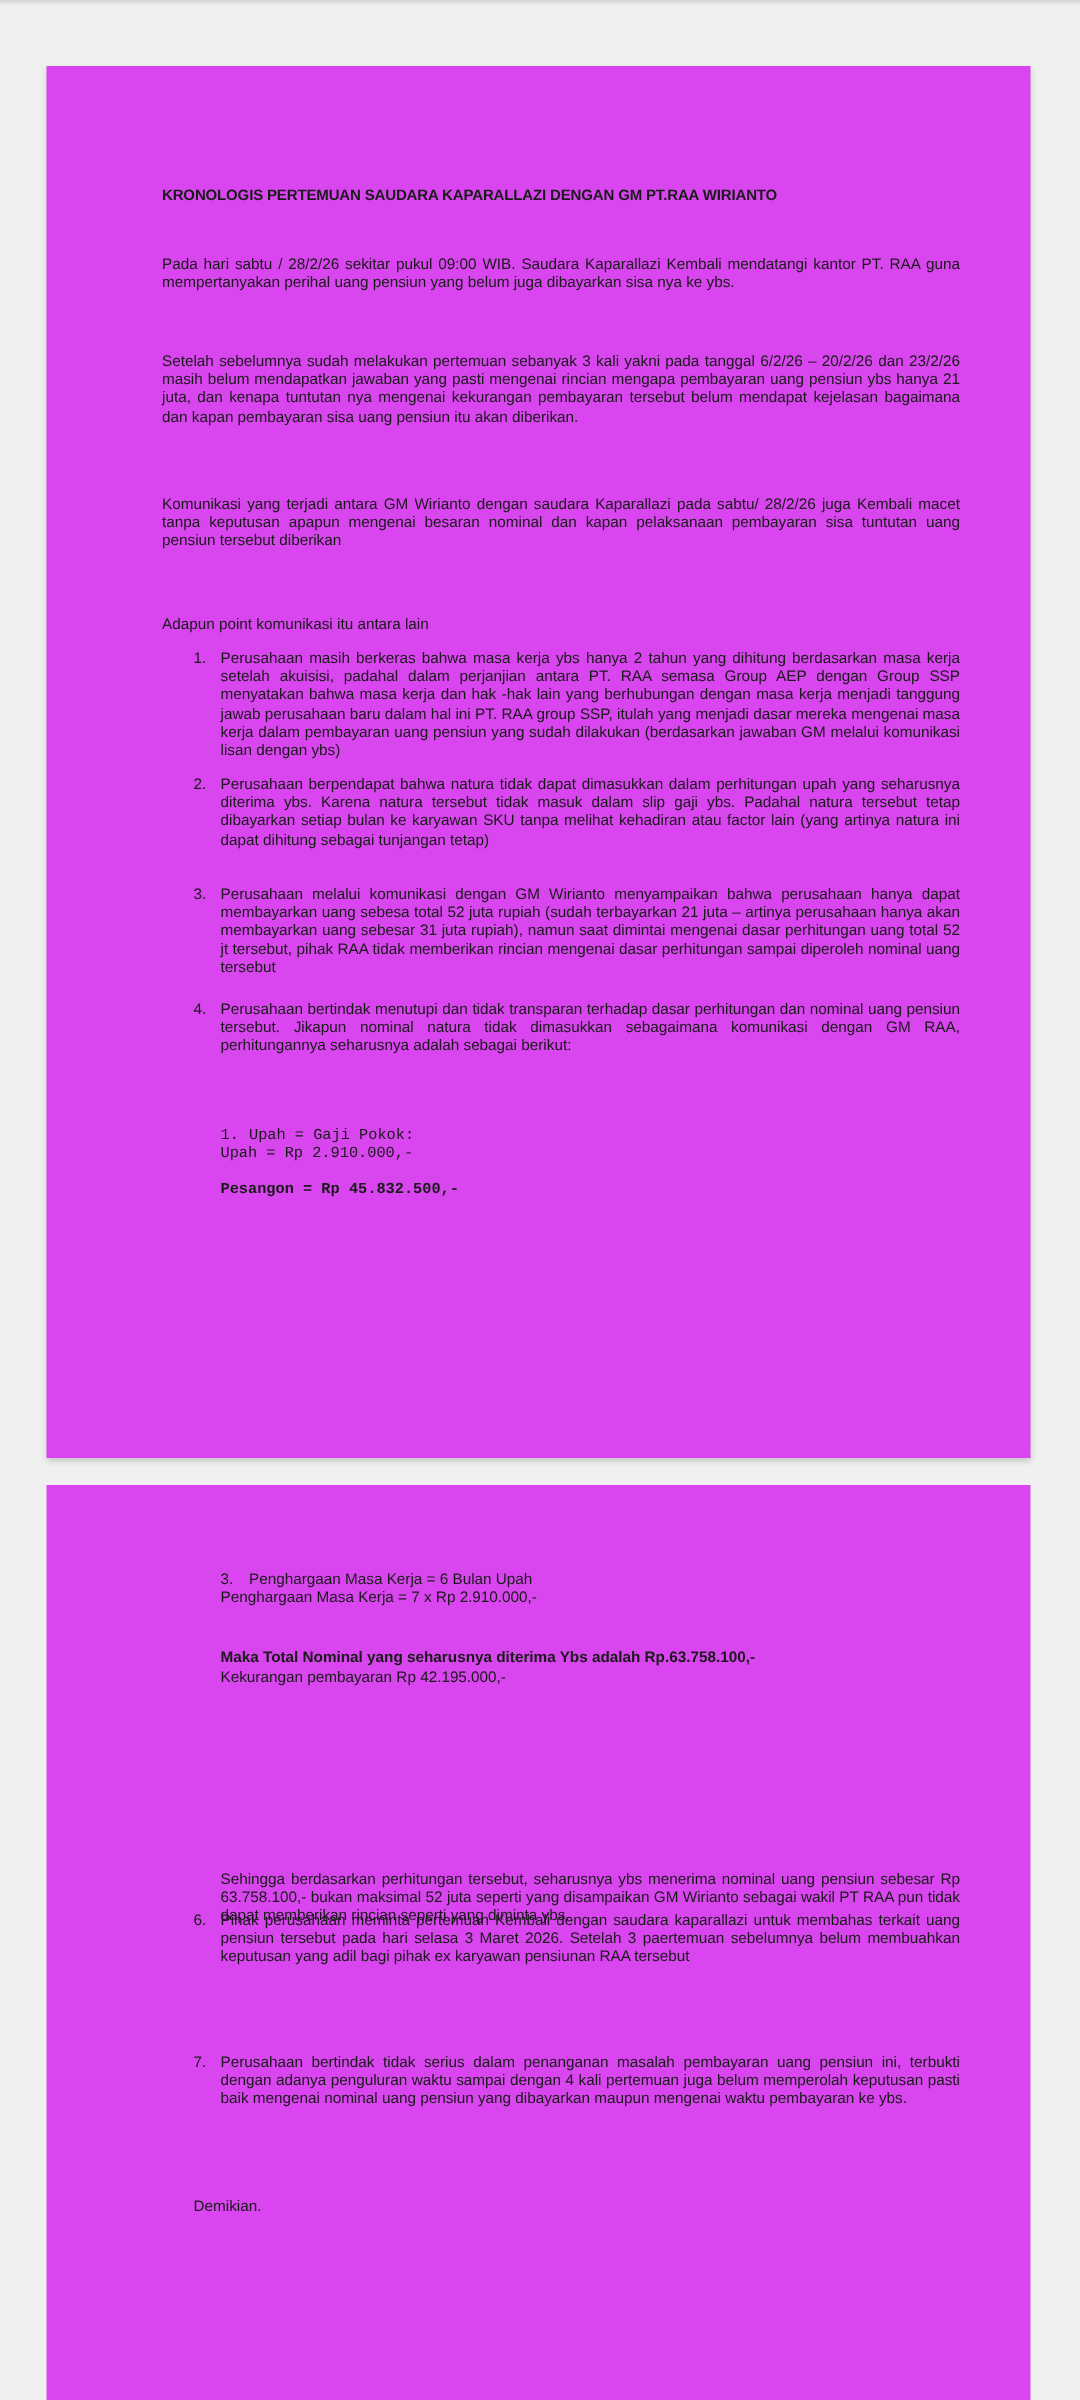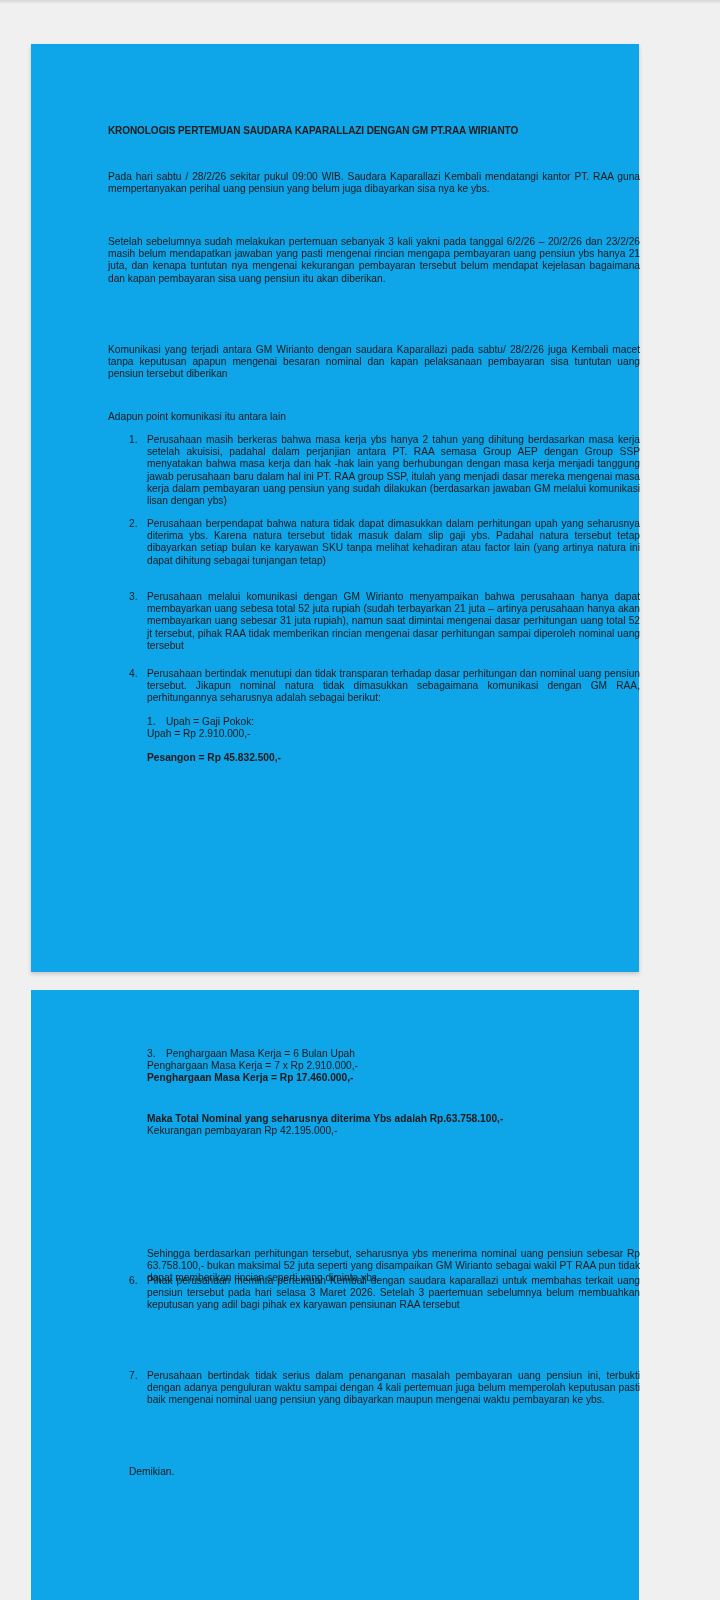--- a/index.html
+++ b/index.html
@@ -5,21 +5,21 @@
   html, body { margin: 0; padding: 0; }
   body {
     width: 720px; height: 1600px; overflow: hidden;
     background: #f0f0f0;
     font-family: "Liberation Sans", sans-serif;
     color: #1a1a1a;
     position: relative;
   }
   .topbar { position: absolute; left: 0; top: 0; width: 720px; height: 4px;
     background: linear-gradient(#d6d6d6, #f0f0f0); }
-  .page { position: absolute; left: 31px; width: 608px; background: #0ea5e9; }
+  .page { position: absolute; left: 31px; width: 656px; background: #d946ef; }
   #page1 { top: 44px; height: 928px; box-shadow: 0 2px 4px rgba(0,0,0,0.18); }
   #page2 { top: 990px; height: 620px; }
   .abs { position: absolute; }
   .p { font-size: 10.2px; line-height: 12.2px; text-align: justify; margin: 0; }
   .para { left: 77px; width: 532px; }
   .title { left: 77px; top: 81px; font-size: 10px; font-weight: bold; letter-spacing: -0.1px; }
   .li { left: 98px; width: 511px; }
   .li .num { position: absolute; left: 0; top: 0; width: 18px; }
   .li .txt { position: absolute; left: 18px; width: 493px; }
   .calc { left: 116px; width: 493px; font-size: 10.2px; line-height: 12.2px; }
@@ -31,53 +31,52 @@
 </head>
 <body>
 
 <div class="topbar"></div>
 
 <div class="page" id="page1">
   <div class="abs title">KRONOLOGIS PERTEMUAN SAUDARA KAPARALLAZI DENGAN GM PT.RAA WIRIANTO</div>
 
   <p class="abs p para" style="top:127px;">Pada hari sabtu / 28/2/26 sekitar pukul 09:00 WIB. Saudara Kaparallazi Kembali mendatangi kantor PT. RAA guna mempertanyakan perihal uang pensiun yang belum juga dibayarkan sisa nya ke ybs.</p>
   <p class="abs p para" style="top:192px;">Setelah sebelumnya sudah melakukan pertemuan sebanyak 3 kali yakni pada tanggal 6/2/26 – 20/2/26 dan 23/2/26 masih belum mendapatkan jawaban yang pasti mengenai rincian mengapa pembayaran uang pensiun ybs hanya 21 juta, dan kenapa tuntutan nya mengenai kekurangan pembayaran tersebut belum mendapat kejelasan bagaimana dan kapan pembayaran sisa uang pensiun itu akan diberikan.</p>
-  <p class="abs p para" style="top:300px;">Komunikasi yang terjadi antara GM Wirianto dengan saudara Kaparallazi pada sabtu/ 28/2/26  juga Kembali macet tanpa keputusan apapun mengenai besaran nominal dan kapan pelaksanaan pembayaran sisa tuntutan uang pensiun tersebut diberikan</p>
+  <p class="abs p para" style="top:287px;">Komunikasi yang terjadi antara GM Wirianto dengan saudara Kaparallazi pada sabtu/ 28/2/26  juga Kembali macet tanpa keputusan apapun mengenai besaran nominal dan kapan pelaksanaan pembayaran sisa tuntutan uang pensiun tersebut diberikan</p>
   <p class="abs p para" style="top:367px;">Adapun point komunikasi itu antara lain</p>
 
   <div class="abs li" style="top:390px;">
     <span class="p num">1.</span>
     <p class="p txt">Perusahaan masih berkeras bahwa masa kerja ybs hanya 2 tahun yang dihitung berdasarkan masa kerja setelah akuisisi, padahal dalam perjanjian antara PT. RAA semasa  Group AEP dengan Group SSP menyatakan bahwa masa kerja dan hak -hak lain yang berhubungan dengan masa kerja menjadi tanggung jawab perusahaan baru dalam hal ini PT. RAA group SSP, itulah yang menjadi dasar mereka mengenai masa kerja dalam pembayaran uang pensiun yang sudah dilakukan (berdasarkan jawaban GM melalui komunikasi lisan dengan ybs)</p>
   </div>
   <div class="abs li" style="top:474px;">
     <span class="p num">2.</span>
     <p class="p txt">Perusahaan berpendapat bahwa natura tidak dapat dimasukkan dalam perhitungan upah yang seharusnya diterima ybs. Karena natura tersebut tidak masuk dalam slip gaji ybs. Padahal natura tersebut tetap dibayarkan setiap bulan ke karyawan SKU tanpa melihat kehadiran atau factor lain (yang artinya natura ini dapat dihitung sebagai tunjangan tetap)</p>
   </div>
   <div class="abs li" style="top:547px;">
     <span class="p num">3.</span>
     <p class="p txt">Perusahaan melalui komunikasi dengan GM Wirianto menyampaikan bahwa perusahaan hanya dapat membayarkan uang sebesa total 52 juta rupiah (sudah terbayarkan 21 juta – artinya perusahaan hanya akan membayarkan uang sebesar 31 juta rupiah), namun saat dimintai mengenai dasar perhitungan uang total 52 jt tersebut, pihak RAA tidak memberikan rincian mengenai dasar perhitungan sampai diperoleh nominal uang tersebut</p>
   </div>
   <div class="abs li" style="top:624px;">
     <span class="p num">4.</span>
     <p class="p txt">Perusahaan bertindak menutupi dan tidak transparan terhadap dasar perhitungan dan nominal uang pensiun tersebut. Jikapun nominal natura tidak dimasukkan sebagaimana komunikasi dengan GM RAA, perhitungannya seharusnya adalah sebagai berikut:</p>
   </div>
 
-  <div class="abs calc" style="top:672px;">
+  <div class="abs calc" style="top:708px;font-family:Liberation Mono, monospace;">
     <div><span class="num">1.</span><span>Upah = Gaji Pokok:</span></div>
     <div>Upah = Rp 2.910.000,-</div>
     <div class="gap"></div>
     <div class="b">Pesangon = Rp 45.832.500,-</div>
   </div>
 </div>
 
 <div class="page" id="page2">
   <div class="abs calc" style="top:58px;">
     <div><span class="num">3.</span><span>Penghargaan Masa Kerja = 6 Bulan Upah</span></div>
     <div>Penghargaan Masa Kerja = 7 x Rp 2.910.000,-</div>
-    <div class="b">Penghargaan Masa Kerja  = Rp 17.460.000,-</div>
     <div class="gap" style="height:14px;"></div>
     <div class="gap" style="height:14px;"></div>
     <div class="b">Maka Total Nominal yang seharusnya diterima Ybs adalah Rp.63.758.100,-</div>
     <div>Kekurangan pembayaran Rp 42.195.000,-</div>
   </div>
 
   <p class="abs p" style="left:116px; width:493px; top:214px;margin-top:44px;">Sehingga berdasarkan perhitungan tersebut, seharusnya ybs menerima nominal uang pensiun sebesar Rp 63.758.100,- bukan maksimal 52 juta seperti yang disampaikan GM Wirianto sebagai wakil PT RAA pun tidak dapat memberikan rincian seperti yang diminta ybs.</p>
 
   <div class="abs li" style="top:285px;">
     <span class="p num">6.</span>

